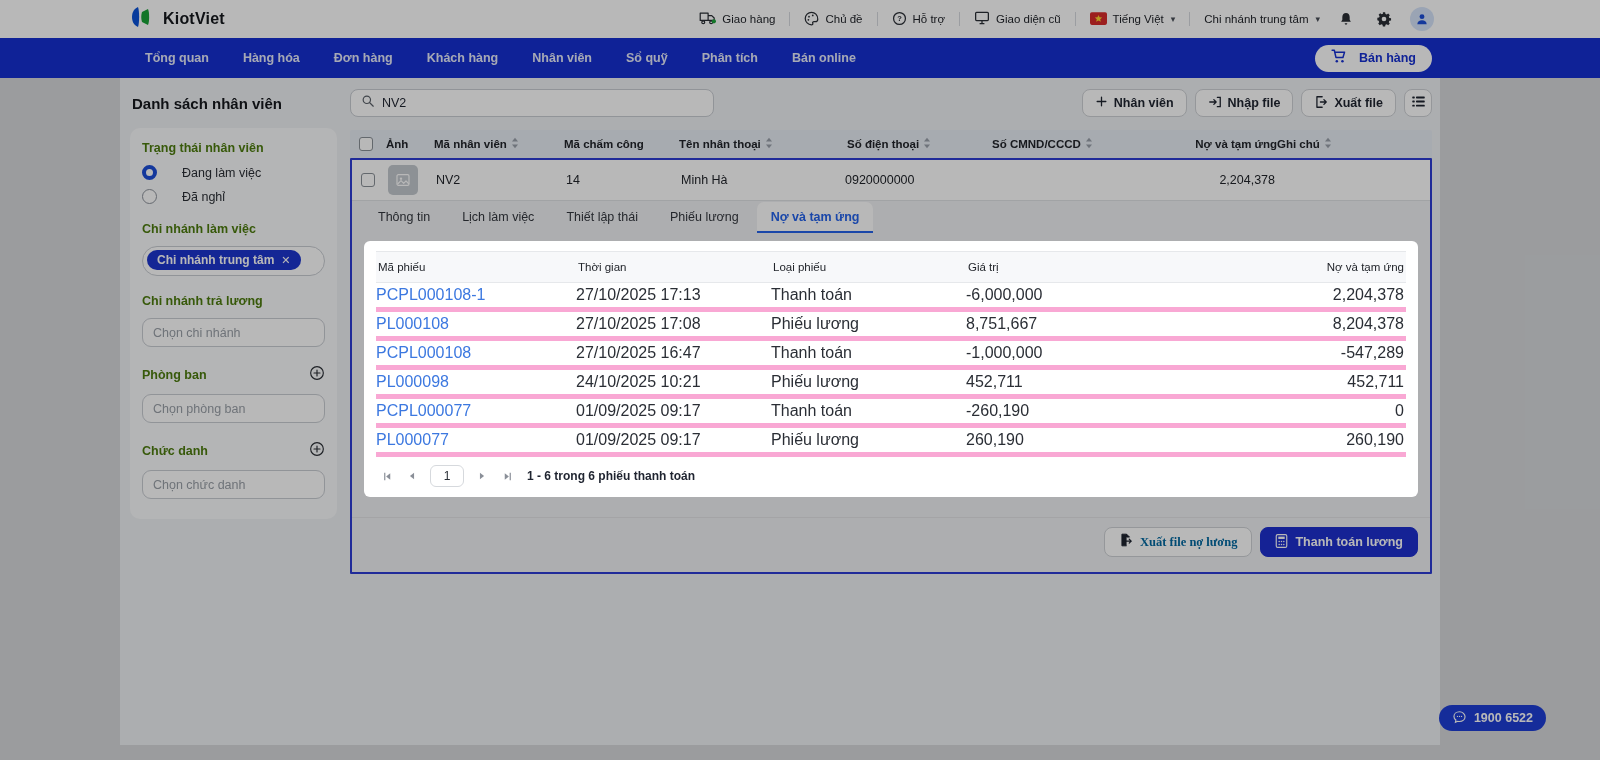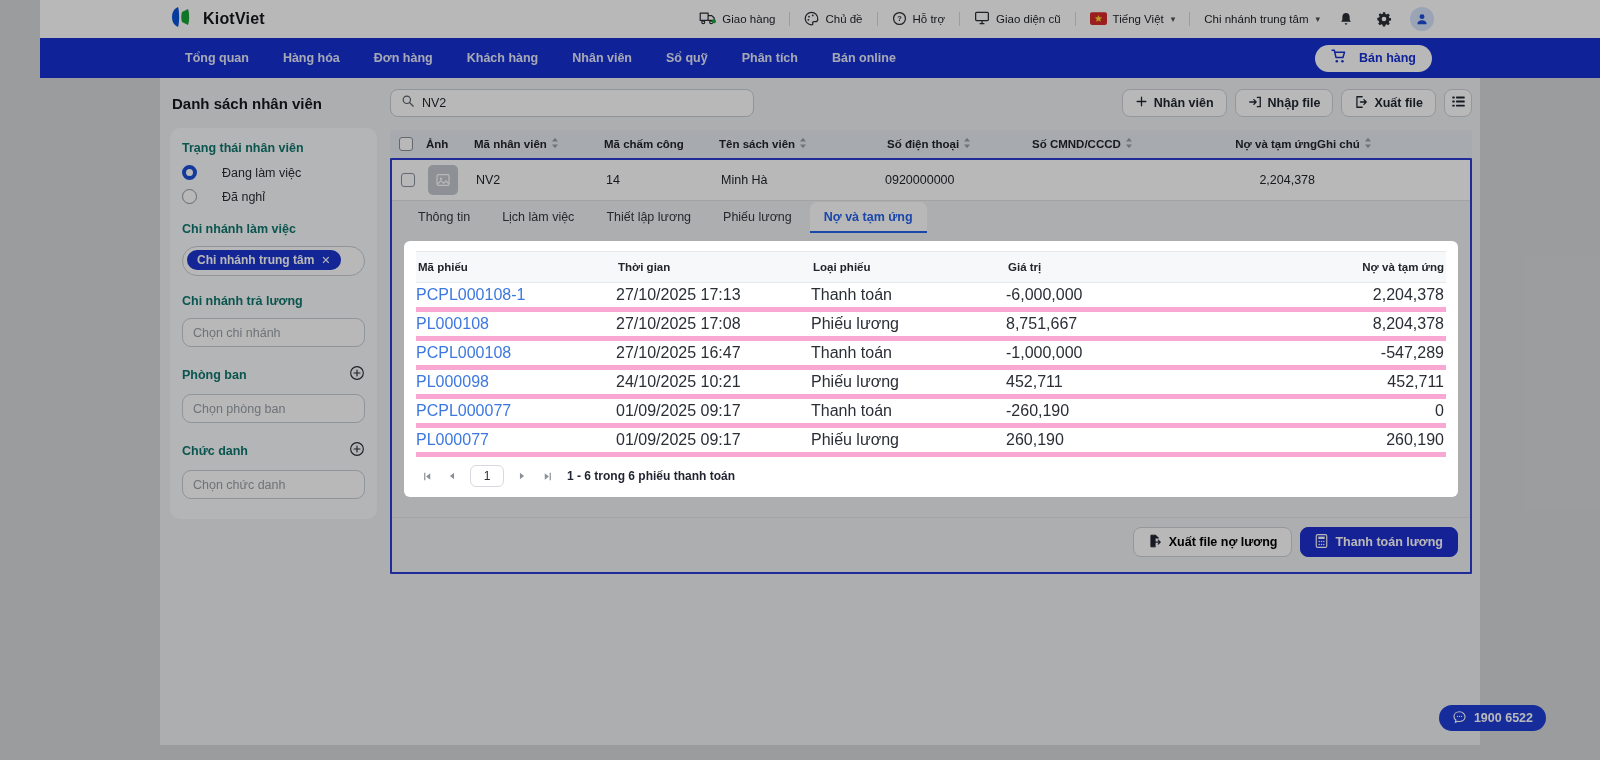--- a/index.html
+++ b/index.html
@@ -1,18 +1,18 @@
 <!DOCTYPE html>
 <html><head>
 <meta charset="utf-8">
 <style>
   * { margin:0; padding:0; box-sizing:border-box; }
   html,body { width:1600px; height:760px; overflow:hidden; }
   body { font-family:"Liberation Sans","DejaVu Sans",sans-serif; background:#d7d9dc; color:#1f2430; }
-  .screen { position:relative; width:1600px; height:760px;padding-left:40px; }
+  .screen { position:relative; width:1600px; height:760px; }
 
   
   .dim-overlay { position:absolute; inset:0; background:rgba(0,0,0,0.28); z-index:90; pointer-events:none; }
   .spotlight { position:relative; z-index:95; }
 
   
   .topbar { height:38px; background:#ffffff; display:flex; align-items:center; justify-content:space-between; padding:0 166px 0 130px; }
   .brand { display:flex; align-items:center; gap:7px; }
   .brand-name { font-weight:bold; font-size:16px; color:#15181d; letter-spacing:.2px; }
   .topbar-right { display:flex; align-items:center; gap:14px; }
@@ -26,21 +26,21 @@
   .mainnav { height:40px; background:#1630d2; display:flex; align-items:center; justify-content:space-between; padding:0 168px 0 145px; }
   .nav-items { display:flex; align-items:center; gap:34px; }
   .nav-item { color:#e6eafb; font-size:12.5px; font-weight:bold; cursor:pointer; white-space:nowrap; }
   .sell-btn { display:flex; align-items:center; gap:12px; background:#ffffff; color:#1630d2; border:none; border-radius:14px; height:27px; padding:0 16px; font-weight:bold; font-size:12.5px; cursor:pointer; font-family:inherit; }
 
   
   .content-wrap { margin-left:120px; width:1320px; height:667px; background:#eff1f4; display:flex; }
   .sidebar { width:226px; flex:0 0 226px; padding:15px 9px 0 10px; }
   .page-title { font-size:15px; font-weight:bold; color:#15181d; margin:2px 0 16px 2px; }
   .filter-card { background:#fafbfc; border-radius:10px; padding:13px 12px 16px; }
-  .f-label { font-size:12.5px; font-weight:bold; color:#0f766e; margin-bottom:10px; display:flex; align-items:center; justify-content:space-between; }
+  .f-label { font-size:12.5px; font-weight:bold; color:#4d7c0f; margin-bottom:10px; display:flex; align-items:center; justify-content:space-between; }
   .f-group { margin-bottom:18px; }
   .radio-row { display:flex; align-items:center; gap:25px; margin-bottom:9px; font-size:12.5px; color:#2a2e35; cursor:pointer; }
   .radio { width:15px; height:15px; border-radius:50%; border:1.5px solid #8d939c; background:#fff; flex:0 0 15px; }
   .radio.sel { border:4.5px solid #1d4ed8; }
   .chip-box { border:1px solid #c9cdd3; border-radius:16px; background:#fff; padding:3px 4px; min-height:30px; }
   .chip { display:inline-flex; align-items:center; gap:7px; background:#1d35cf; color:#fff; border-radius:13px; padding:3px 10px; font-size:12px; font-weight:bold; cursor:default; }
   .chip .x { font-size:11px; cursor:pointer; }
   .f-input { width:100%; height:29px; border:1px solid #c9cdd3; border-radius:9px; background:#fff; padding:0 10px; font-size:12.5px; color:#2a2e35; font-family:inherit; }
   .f-input::placeholder { color:#9aa0a8; }
 
@@ -65,33 +65,33 @@
   .cell { display:flex; align-items:center; white-space:nowrap; }
   .avatar-ph { width:30px; height:30px; border-radius:5px; background:#c4c9cf; display:flex; align-items:center; justify-content:center; }
 
   .tabs { display:flex; align-items:flex-end; gap:4px; padding:0 0 0 12px; height:33px; border-top:1px solid #e0e2e5; }
   .tab { padding:8px 14px 9px; font-size:12.5px; color:#33373e; cursor:pointer; white-space:nowrap; }
   .tab.active { background:#ffffff; color:#2563eb; font-weight:bold; border-bottom:2px solid #2563eb; border-radius:7px 7px 0 0; padding-bottom:7px; }
 
   
   .panel { margin:8px 12px 0; background:#ffffff; border-radius:6px; padding:2px 12px 4px; }
   .inner-grid { display:grid; grid-template-columns:200px 195px 195px 1fr 180px; align-items:center; }
-  .inner-head { height:32px; font-size:11.5px; font-weight:bold; color:#22252b; background:#f7f8fa; border-top:1px solid #e6e8eb; border-bottom:1px solid #e6e8eb; margin-top:8px; }
+  .inner-head { height:32px; font-size:11.5px; font-weight:normal; color:#22252b; background:#f7f8fa; border-top:1px solid #e6e8eb; border-bottom:1px solid #e6e8eb; margin-top:8px; }
   .inner-head > div { padding-left:2px; }
   .inner-row { height:29px; font-size:16px; color:#2a2e35; border-bottom:5px solid #f9a8d4; }
   .inner-row a { color:#3c78e0; text-decoration:none; cursor:pointer; }
   .icell.right { text-align:right; padding-right:2px; }
   .pager { display:flex; align-items:center; gap:11px; padding:8px 0 6px 4px; }
   .pg-ic { display:flex; align-items:center; justify-content:center; width:14px; height:14px; cursor:pointer; }
   .page-box { width:34px; height:22px; border:1px solid #d6d9dd; border-radius:6px; display:flex; align-items:center; justify-content:center; font-size:12px; color:#2a2e35; }
   .pager-summary { font-size:12px; font-weight:bold; color:#1f2430; margin-left:2px; }
 
   .section-footer { margin-top:20px; border-top:1px solid #e3e4e7; padding:9px 12px 15px; display:flex; justify-content:flex-end; gap:8px; }
   .ft-btn { display:flex; align-items:center; gap:7px; height:30px; padding:0 14px; border-radius:8px; font-size:12.5px; font-weight:bold; cursor:pointer; font-family:inherit; }
-  .ft-btn.ghost { background:#fff; border:1px solid #cfd2d6; color:#000000; }
+  .ft-btn.ghost { background:#fff; border:1px solid #cfd2d6; color:#0369a1;font-family:Liberation Serif, serif; }
   .ft-btn.primary { background:#1e30cf; border:1px solid #1e30cf; color:#fff; }
 
   .chat-pill { position:absolute; right:54px; bottom:29px; height:26px; display:flex; align-items:center; gap:7px; background:#1e3ed6; color:#fff; border:none; border-radius:14px; padding:0 13px; font-size:12.5px; font-weight:bold; cursor:pointer; font-family:inherit; }
 </style>
 </head>
 <body>
 
 <div class="screen">
 
   <header class="topbar">
@@ -319,21 +319,21 @@
             <span>Mã nhân viên</span>
             <span><svg width="8" height="12" viewBox="0 0 10 16">
                 <path d="M5 1 L9 6 H1 Z" fill="#9aa1ab"></path>
                 <path d="M5 15 L1 10 h8 Z" fill="#9aa1ab"></path>
               </svg></span>
           </div>
           <div class="hcell">
             <span>Mã chấm công</span>
           </div>
           <div class="hcell">
-            <span>Tên sách viên</span>
+            <span>Tên nhân thoại</span>
             <span><svg width="8" height="12" viewBox="0 0 10 16">
                 <path d="M5 1 L9 6 H1 Z" fill="#9aa1ab"></path>
                 <path d="M5 15 L1 10 h8 Z" fill="#9aa1ab"></path>
               </svg></span>
           </div>
           <div class="hcell">
             <span>Số điện thoại</span>
             <span><svg width="8" height="12" viewBox="0 0 10 16">
                 <path d="M5 1 L9 6 H1 Z" fill="#9aa1ab"></path>
                 <path d="M5 15 L1 10 h8 Z" fill="#9aa1ab"></path>
@@ -378,21 +378,21 @@
           <div class="cell">Minh Hà</div>
           <div class="cell">0920000000</div>
           <div class="cell"></div>
           <div class="cell right">2,204,378</div>
           <div class="cell"></div>
         </div>
 
         <div class="tabs">
             <div class="tab">Thông tin</div>
             <div class="tab">Lịch làm việc</div>
-            <div class="tab">Thiết lập lương</div>
+            <div class="tab">Thiết lập thái</div>
             <div class="tab">Phiếu lương</div>
             <div class="tab active">Nợ và tạm ứng</div>
           </div>
 
         <div class="panel spotlight">
           <div class="inner-grid inner-head">
               <div>Mã phiếu</div>
               <div>Thời gian</div>
               <div>Loại phiếu</div>
               <div>Giá trị</div>

